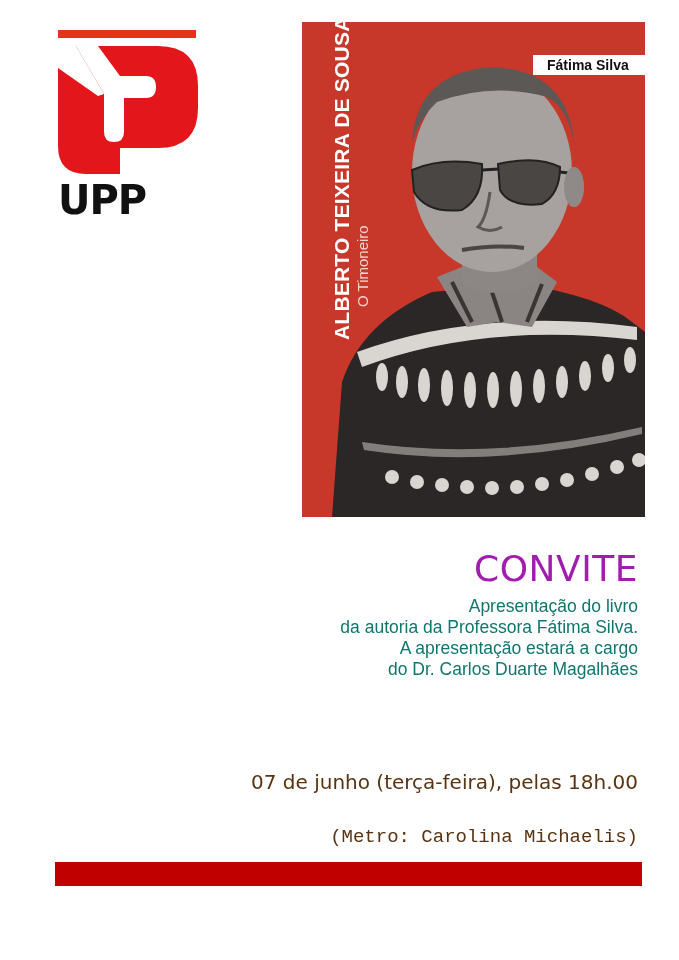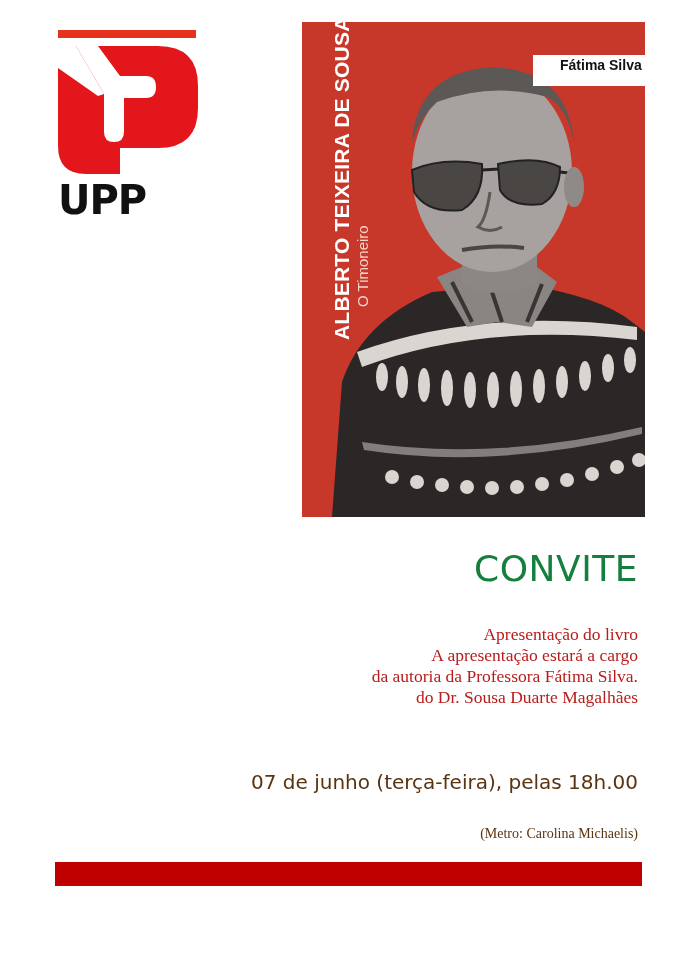--- a/index.html
+++ b/index.html
@@ -24,42 +24,42 @@
       position: absolute; left: 28px; top: 318px; transform-origin: 0 0; transform: rotate(-90deg);
       white-space: nowrap; color: #ffffff;
       font-family: "Liberation Sans", sans-serif; font-weight: bold; font-size: 21px; letter-spacing: 0.2px;
     }
     .spine-sub {
       position: absolute; left: 52px; top: 285px; transform-origin: 0 0; transform: rotate(-90deg);
       white-space: nowrap; color: #f0d6cf;
       font-family: "Liberation Sans", sans-serif; font-size: 15px;
     }
     .author-label {
-      position: absolute; left: 231px; top: 33px; width: 112px; height: 31px; background: #ffffff;
+      position: absolute; left: 231px; top: 33px; width: 112px; height: 20px; background: #ffffff;
       color: #111; font-family: "Liberation Sans", sans-serif; font-weight: bold; font-size: 14px;
-      line-height: 20px; padding-left: 27px; box-sizing: border-box;
+      line-height: 20px; padding-left: 14px; box-sizing: border-box;
     }
 
     .convite {
-      position: absolute; right: 41px; top: 548px; color: #15803d;
+      position: absolute; right: 41px; top: 548px; color: #a21caf;
       font-family: "DejaVu Sans", sans-serif; font-size: 36px; font-weight: normal; letter-spacing: 0.5px;
     }
     .details {
-      position: absolute; right: 41px; top: 624px; text-align: right; color: #b91c1c;
-      font-family: Liberation Serif, serif; font-size: 17.5px; line-height: 21px;
+      position: absolute; right: 41px; top: 596px; text-align: right; color: #0f766e;
+      font-family: Liberation Sans, sans-serif; font-size: 17.5px; line-height: 21px;
     }
     .details .bold { font-weight: bold; }
     .when {
       position: absolute; right: 41px; top: 769px; text-align: center; color: #5a3310;
       font-family: "DejaVu Sans", sans-serif; font-size: 20px; line-height: 27px;
     }
     .when .bold { font-weight: bold; }
     .metro {
       position: absolute; right: 41px; top: 826px; color: #5a3310;
-      font-family: Liberation Serif, serif; font-size: 14px;
+      font-family: Liberation Mono, monospace; font-size: 19px;
     }
     .footer-bar {
       position: absolute; left: 55px; top: 862px; width: 587px; height: 24px; background: #c00000;
     }
   </style>
 </head>
 <body>
 
 <div class="logo">
   <div class="logo-bar" style="background:#e5321c;"></div>
@@ -133,23 +133,23 @@
   </svg>
   <div class="spine-title">ALBERTO TEIXEIRA DE SOUSA</div>
   <div class="spine-sub">O Timoneiro</div>
   <div class="author-label">Fátima Silva</div>
 </div>
 
 <div class="convite">CONVITE</div>
 
 <div class="details">
   <div>Apresentação do livro</div>
+  <div>da autoria da Professora Fátima Silva.</div>
   <div>A apresentação estará a cargo</div>
-  <div>da autoria da Professora Fátima Silva.</div>
-  <div>do Dr. Sousa Duarte Magalhães</div>
+  <div>do Dr. Carlos Duarte Magalhães</div>
 </div>
 
 <div class="when">
   <div>07 de junho (terça-feira), pelas 18h.00</div>
 </div>
 
 <div class="metro">(Metro: Carolina Michaelis)</div>
 
 <div class="footer-bar"></div>
 

